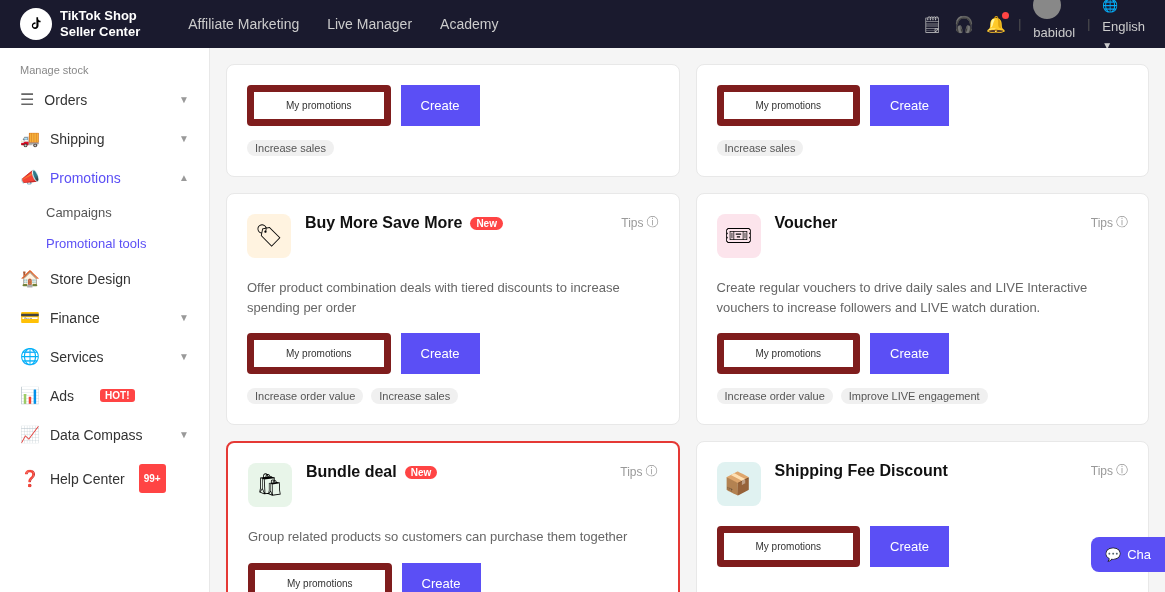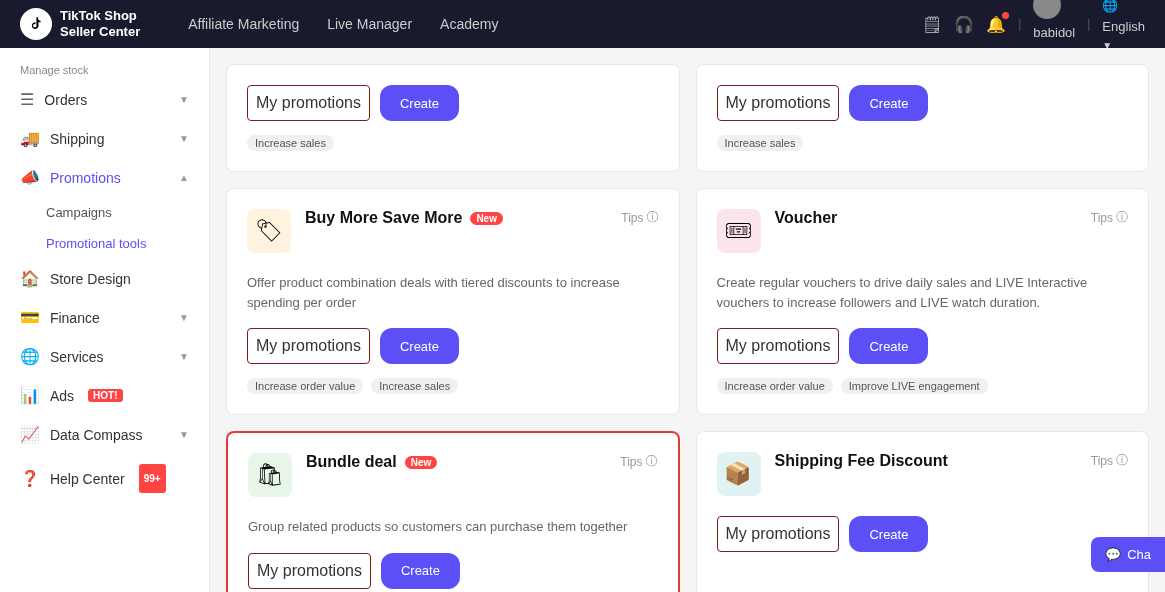--- a/index.html
+++ b/index.html
@@ -136,21 +136,21 @@
       cursor: pointer;
     }
     .sidebar-sub-item.active { color: #5b4ff5; font-weight: 500; }
     .hot-badge {
       background: #ff4444;
       color: white;
       font-size: 10px;
       font-weight: bold;
       padding: 1px 5px;
       border-radius: 3px;
-      margin-left: 4px;
+      margin-left: 16px;
     }
     .new-badge-red {
       background: #ff4444;
       color: white;
       font-size: 10px;
       font-weight: bold;
       padding: 1px 6px;
       border-radius: 10px;
       margin-left: 6px;
     }
@@ -232,34 +232,34 @@
       color: #666;
       line-height: 1.5;
       margin-bottom: 16px;
     }
     .card-actions {
       display: flex;
       gap: 10px;
       margin-bottom: 14px;
     }
     .btn-my-promotions {
-      padding: 8px 8px;
-      border: 1px solid #7f1d1d;
+      padding: 8px 32px;
+      border: 7px solid #7f1d1d;
       background: white;
       border-radius: 4px;
-      font-size: 16px;
+      font-size: 10px;
       color: #333;
       cursor: pointer;
     }
     .btn-create {
       padding: 8px 20px;
       background: #5b4ff5;
       color: white;
       border: none;
-      border-radius: 12px;
+      border-radius: 0;
       font-size: 13px;
       cursor: pointer;
       font-weight: 500;
     }
     .card-tags {
       display: flex;
       gap: 8px;
     }
     .card-tag {
       font-size: 11px;

